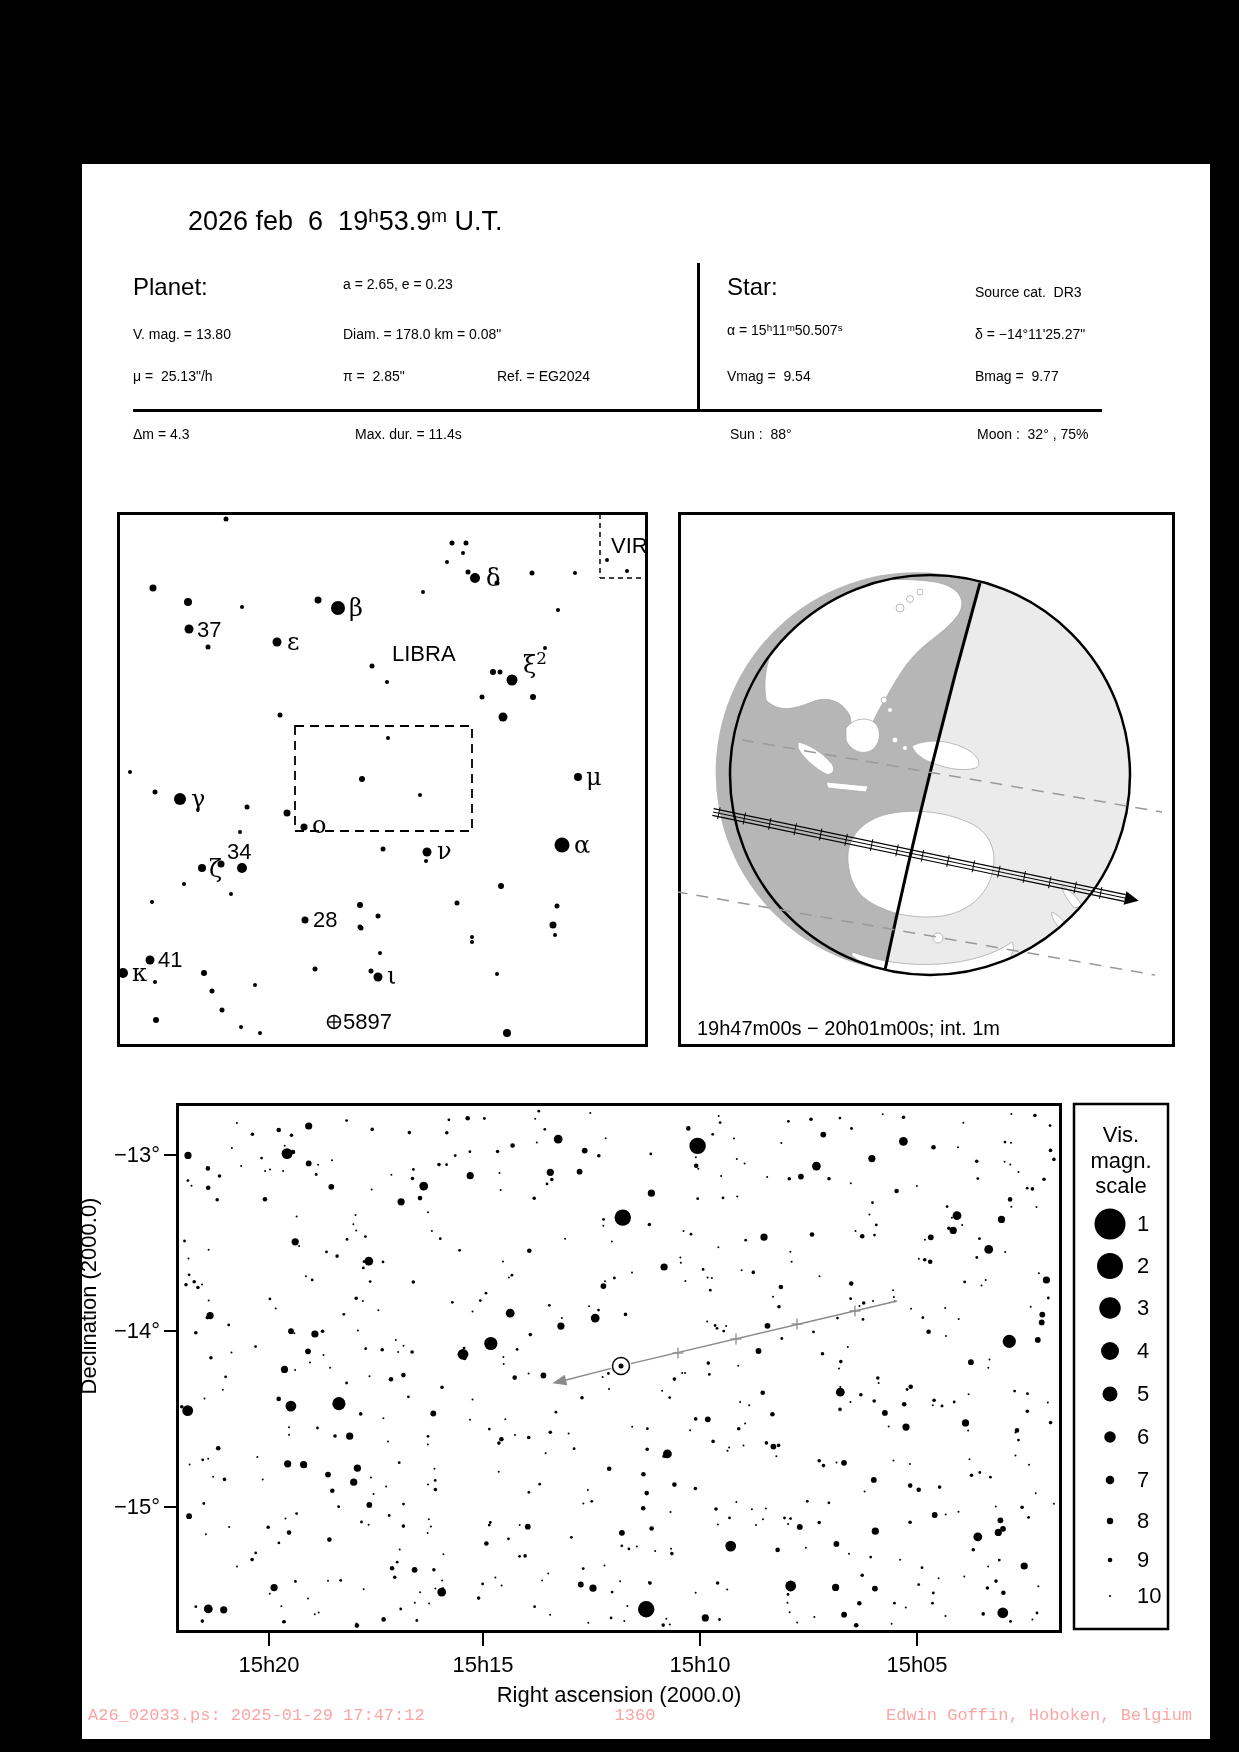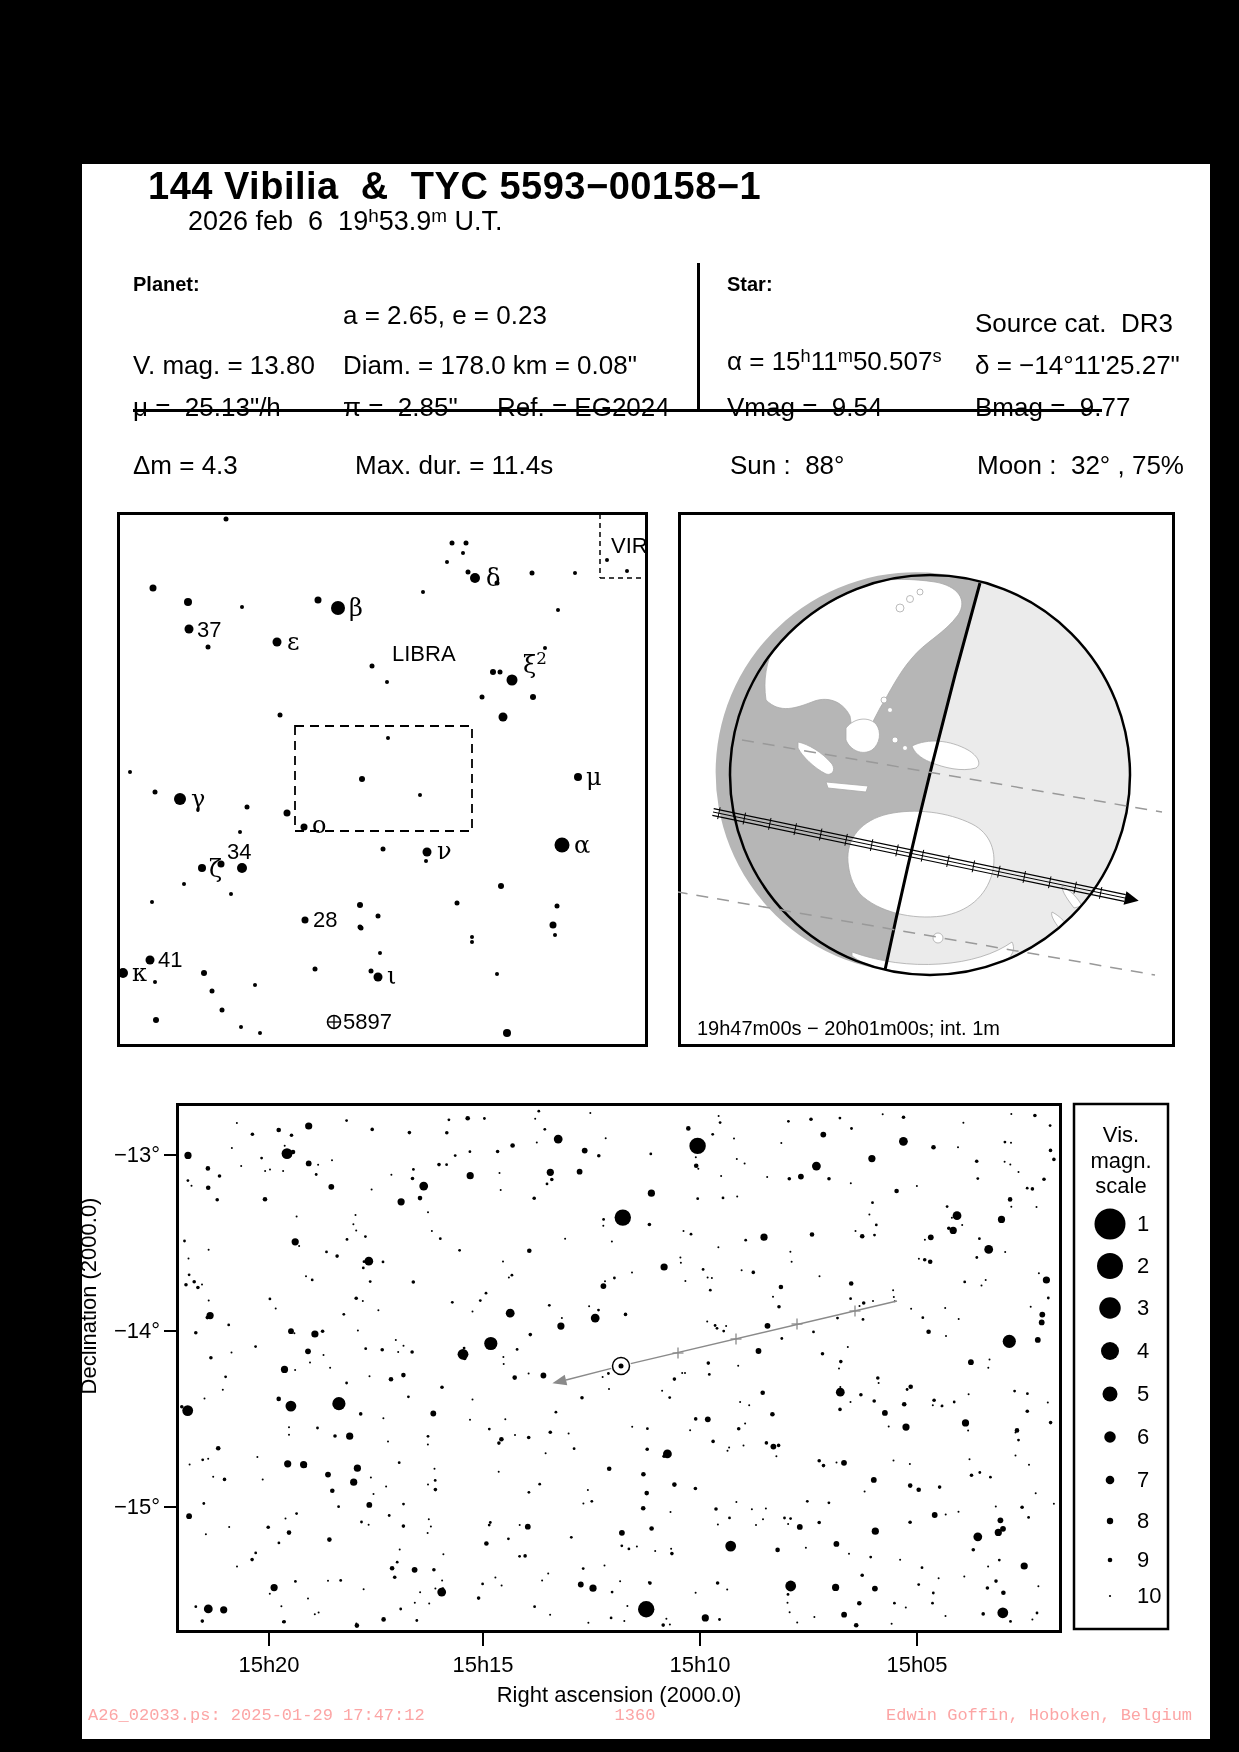--- a/index.html
+++ b/index.html
@@ -3,40 +3,39 @@
 <meta charset="utf-8">
 <style>
   html,body{margin:0;padding:0;background:#000;}
   .screen{position:relative;width:1239px;height:1752px;background:#000;overflow:hidden;
           font-family:"Liberation Sans",sans-serif;color:#000;}
   .page{position:absolute;left:82px;top:164px;width:1128px;height:1575px;background:#fff;}
   .t{position:absolute;white-space:pre;color:#000;}
   .title{left:148px;top:165px;font-size:38px;font-weight:bold;letter-spacing:.5px;}
   .dateline{left:188px;top:206px;font-size:27px;}
   .sup{font-size:70%;position:relative;top:-0.45em;}
-  .cell{font-size:26px;margin-top:24px;}
-  .cellb{font-size:20px;font-weight:bold;}
+  .cell{font-size:14px;}
+  .cellb{font-size:24px;font-weight:normal;}
   .vline{position:absolute;left:697px;top:263px;width:3px;height:147px;background:#000;}
   .hrule{position:absolute;left:133px;top:409px;width:969px;height:3px;background:#000;}
   svg{position:absolute;}
   svg text{fill:#000;}
   .sanslab{font-size:22px;font-family:"Liberation Sans",sans-serif;}
   .greek{font-size:24px;font-family:"DejaVu Serif",serif;}
   .numlab{font-size:22px;font-family:"Liberation Sans",sans-serif;}
   .axis{font-size:22px;font-family:"Liberation Sans",sans-serif;}
   .cap{font-size:20px;font-family:"Liberation Sans",sans-serif;}
   .footer{position:absolute;font-family:"Liberation Mono",monospace;font-size:17px;color:#fca5a5;white-space:pre;}
 </style>
 </head>
 <body>
 
 <div class="screen">
   <div class="page"></div>
 
-  <div class="t title">144 Vibilia  &amp;  TYC 5593−00158−1</div>
   <div class="t dateline"><span>2026 feb  6  19</span><span class="sup">h</span><span>53.9</span><span class="sup">m</span><span> U.T.</span></div>
 
   <div class="t cellb" style="left:133px;top:273px">Planet:</div>
   <div class="t cell" style="left:343px;top:276px">a = 2.65, e = 0.23</div>
   <div class="t cellb" style="left:727px;top:273px">Star:</div>
   <div class="t cell" style="left:975px;top:284px">Source cat.  DR3</div>
 
   <div class="t cell" style="left:133px;top:326px">V. mag. = 13.80</div>
   <div class="t cell" style="left:343px;top:326px">Diam. = 178.0 km = 0.08"</div>
   <div class="t cell" style="left:727px;top:322px"><span>α = 15</span><span class="sup">h</span><span>11</span><span class="sup">m</span><span>50.507</span><span class="sup">s</span></div>

